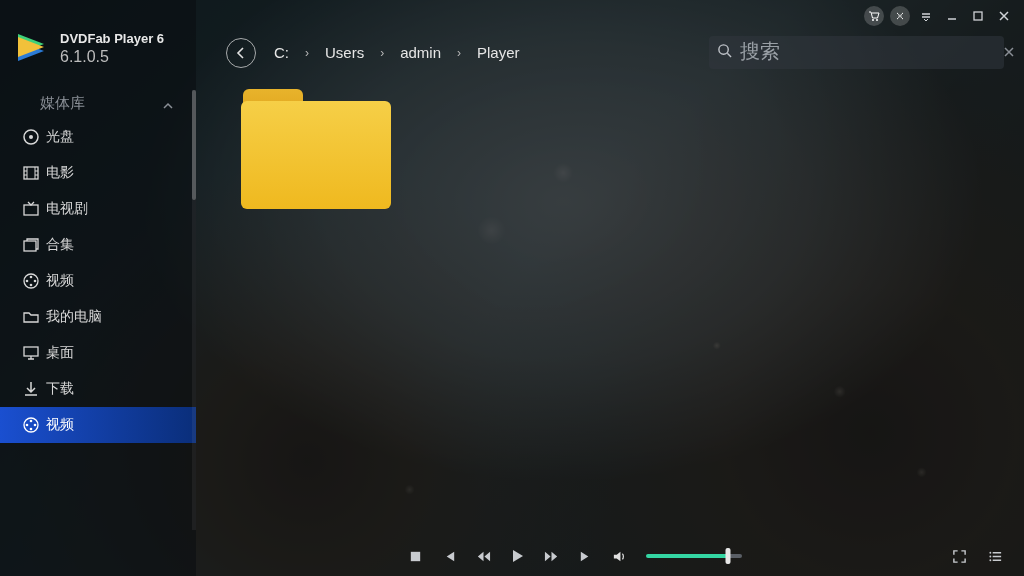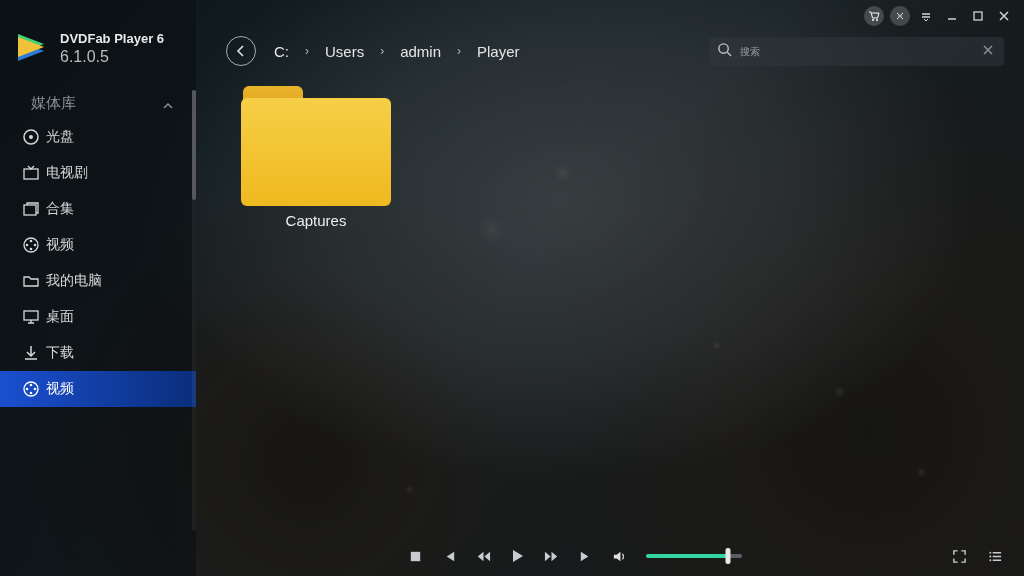--- a/index.html
+++ b/index.html
@@ -67,21 +67,21 @@
     gap: 10px;
   }
   .brand-logo {
     width: 36px; height: 36px; flex: none;
   }
   .brand-text .t1 { font-size: 13px; font-weight: 600; color: #e8e8e8; }
   .brand-text .t2 { font-size: 16px; color: #bdbdbd; margin-top:2px;}
 
   .section-header {
     display: flex; align-items: center; justify-content: space-between;
-    padding: 10px 22px 6px 31px;
+    padding: 10px 22px 6px 40px;
     color: #8a8f96; font-size: 15px;
     cursor: pointer;
   }
   .chev { width:12px; height:12px; }
   .chev svg { width:12px;height:12px; }
 
   .nav-item {
     display: flex; align-items: center;
     padding: 9px 14px 9px 22px;
     gap: 6px;
@@ -134,22 +134,22 @@
     margin-left:auto;
     display:flex; align-items:center;
     width:295px;
     background: rgba(50,55,62,0.55);
     border-radius:4px;
     padding: 5px 8px;
   }
   .search svg{ width:15px;height:15px; color:#bfc3c8; }
   .search input{
     flex:1; background:transparent; border:none; outline:none;
-    color:#ef4444; font-size:10px; padding:0 8px;
-    font-family: Liberation Serif, serif;
+    color:#ef4444; font-size:20px; padding:0 8px;
+    font-family: Liberation Mono, monospace;
   }
   .search input::placeholder{ color:#9aa0a6; }
   .search .clear{ color:#8a8f96; cursor:pointer; padding:0 2px; }
   .search .clear svg{width:12px;height:12px;}
 
   .content {
     flex:1; padding: 12px 0 0 30px;
     display:flex; flex-wrap:wrap; align-content:flex-start;
   }
   .folder {
@@ -236,20 +236,29 @@
     </div>
 
     <div class="nav-item">
       <span class="ic">
           <svg viewBox="0 0 18 18">
             <circle cx="9" cy="9" r="7" stroke="#d8d8d8" stroke-width="1.5" fill="none"></circle>
             <circle cx="9" cy="9" r="2" fill="#d8d8d8"></circle>
           </svg>
         </span>
       <span>光盘</span>
+    </div>
+    <div class="nav-item">
+      <span class="ic">
+          <svg viewBox="0 0 18 18">
+            <rect x="2" y="3" width="14" height="12" stroke="#d8d8d8" stroke-width="1.3" fill="none"></rect>
+            <path d="M5 3v12M13 3v12M2 7h3M2 11h3M13 7h3M13 11h3" stroke="#d8d8d8" stroke-width="1"></path>
+          </svg>
+        </span>
+      <span>电影</span>
     </div>
     <div class="nav-item">
       <span class="ic">
           <svg viewBox="0 0 18 18">
             <rect x="2" y="5" width="14" height="10" stroke="#d8d8d8" stroke-width="1.3" fill="none"></rect>
             <path d="M6 2l3 3 3-3" stroke="#d8d8d8" stroke-width="1.3" fill="none"></path>
           </svg>
         </span>
       <span>电视剧</span>
     </div>
@@ -349,21 +358,20 @@
         </span>
       </div>
     </div>
 
     <div class="content">
       <div class="folder">
         <div class="folder-icon">
           <div class="folder-tab"></div>
           <div class="folder-body"></div>
         </div>
-        <div class="folder-label">Captures</div>
       </div>
     </div>
   </main>
 
   <div class="titlebar">
     <div class="btn round">
       <svg viewBox="0 0 12 12">
           <path d="M1 2h2l1.5 6h5L11 3H4" stroke="#fff" stroke-width="1" fill="none"></path>
           <circle cx="5" cy="10" r="1" fill="#fff"></circle>
           <circle cx="9" cy="10" r="1" fill="#fff"></circle>

